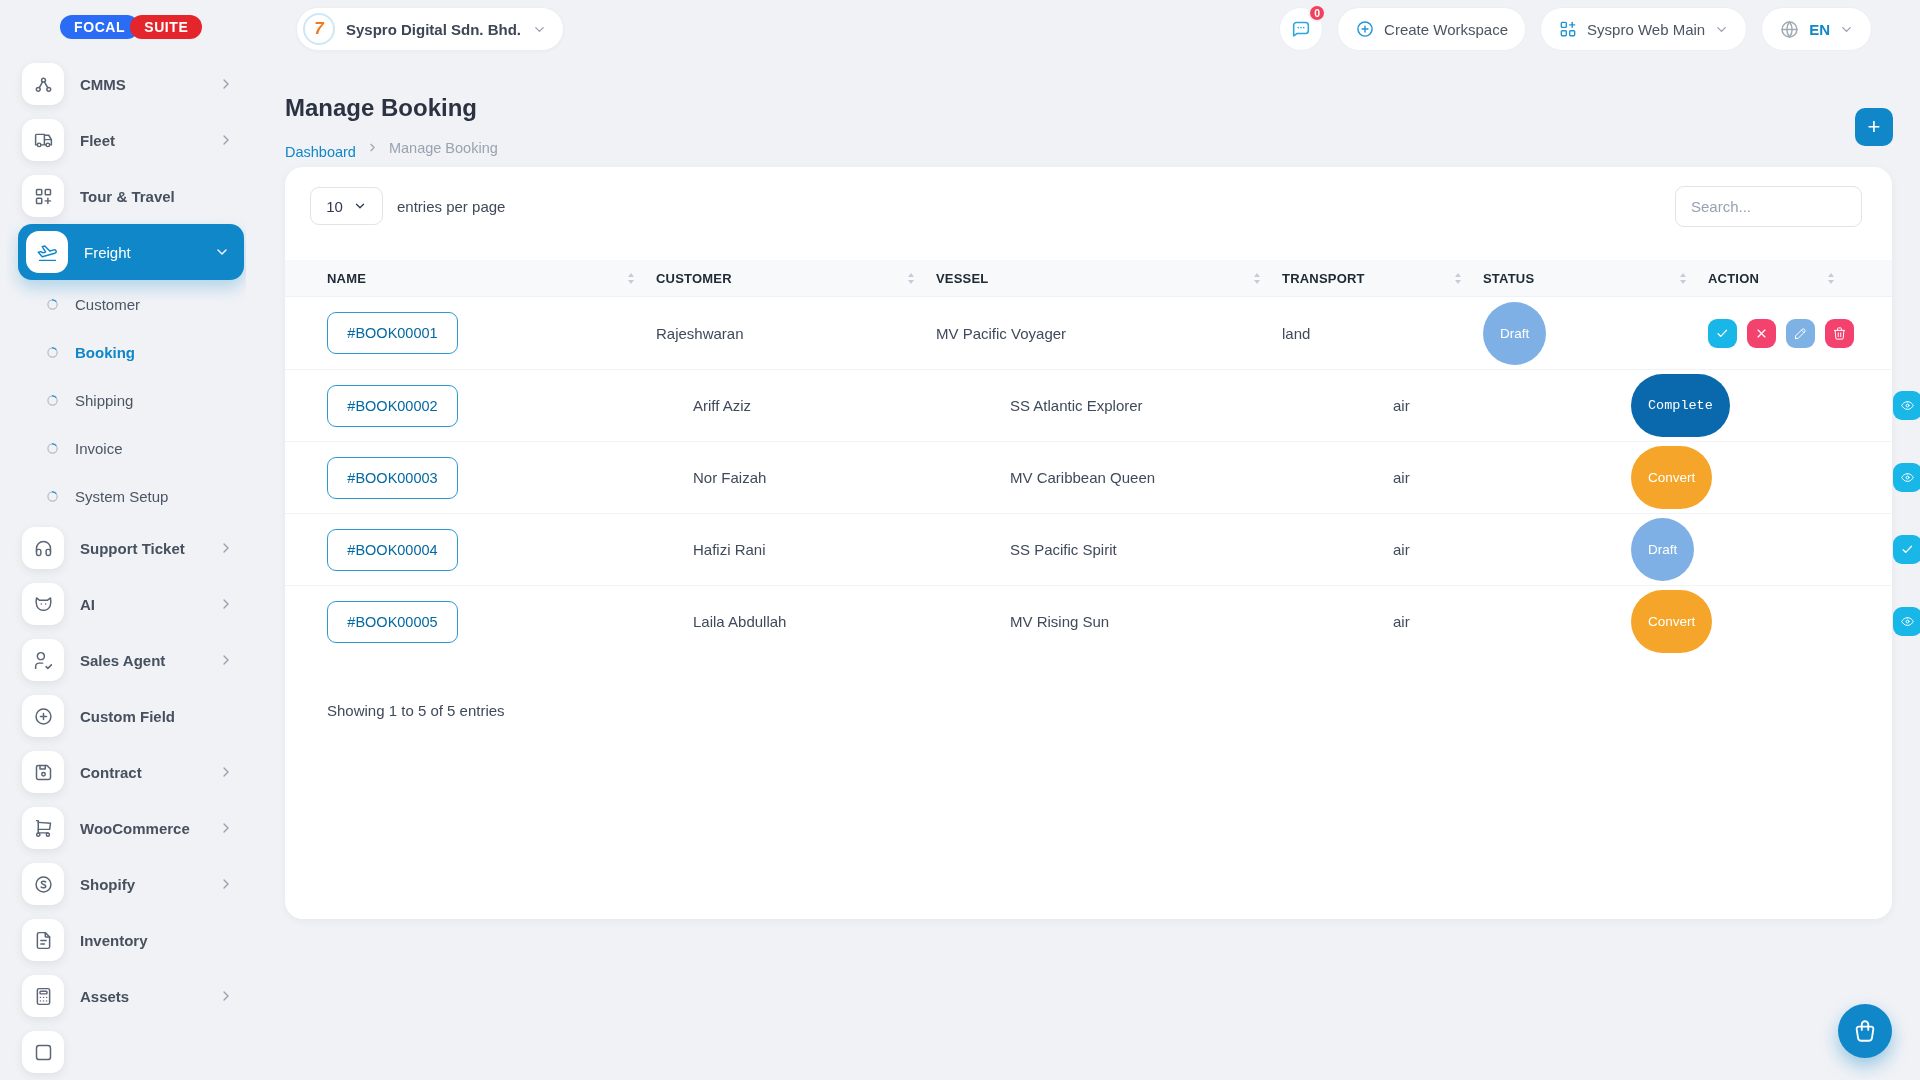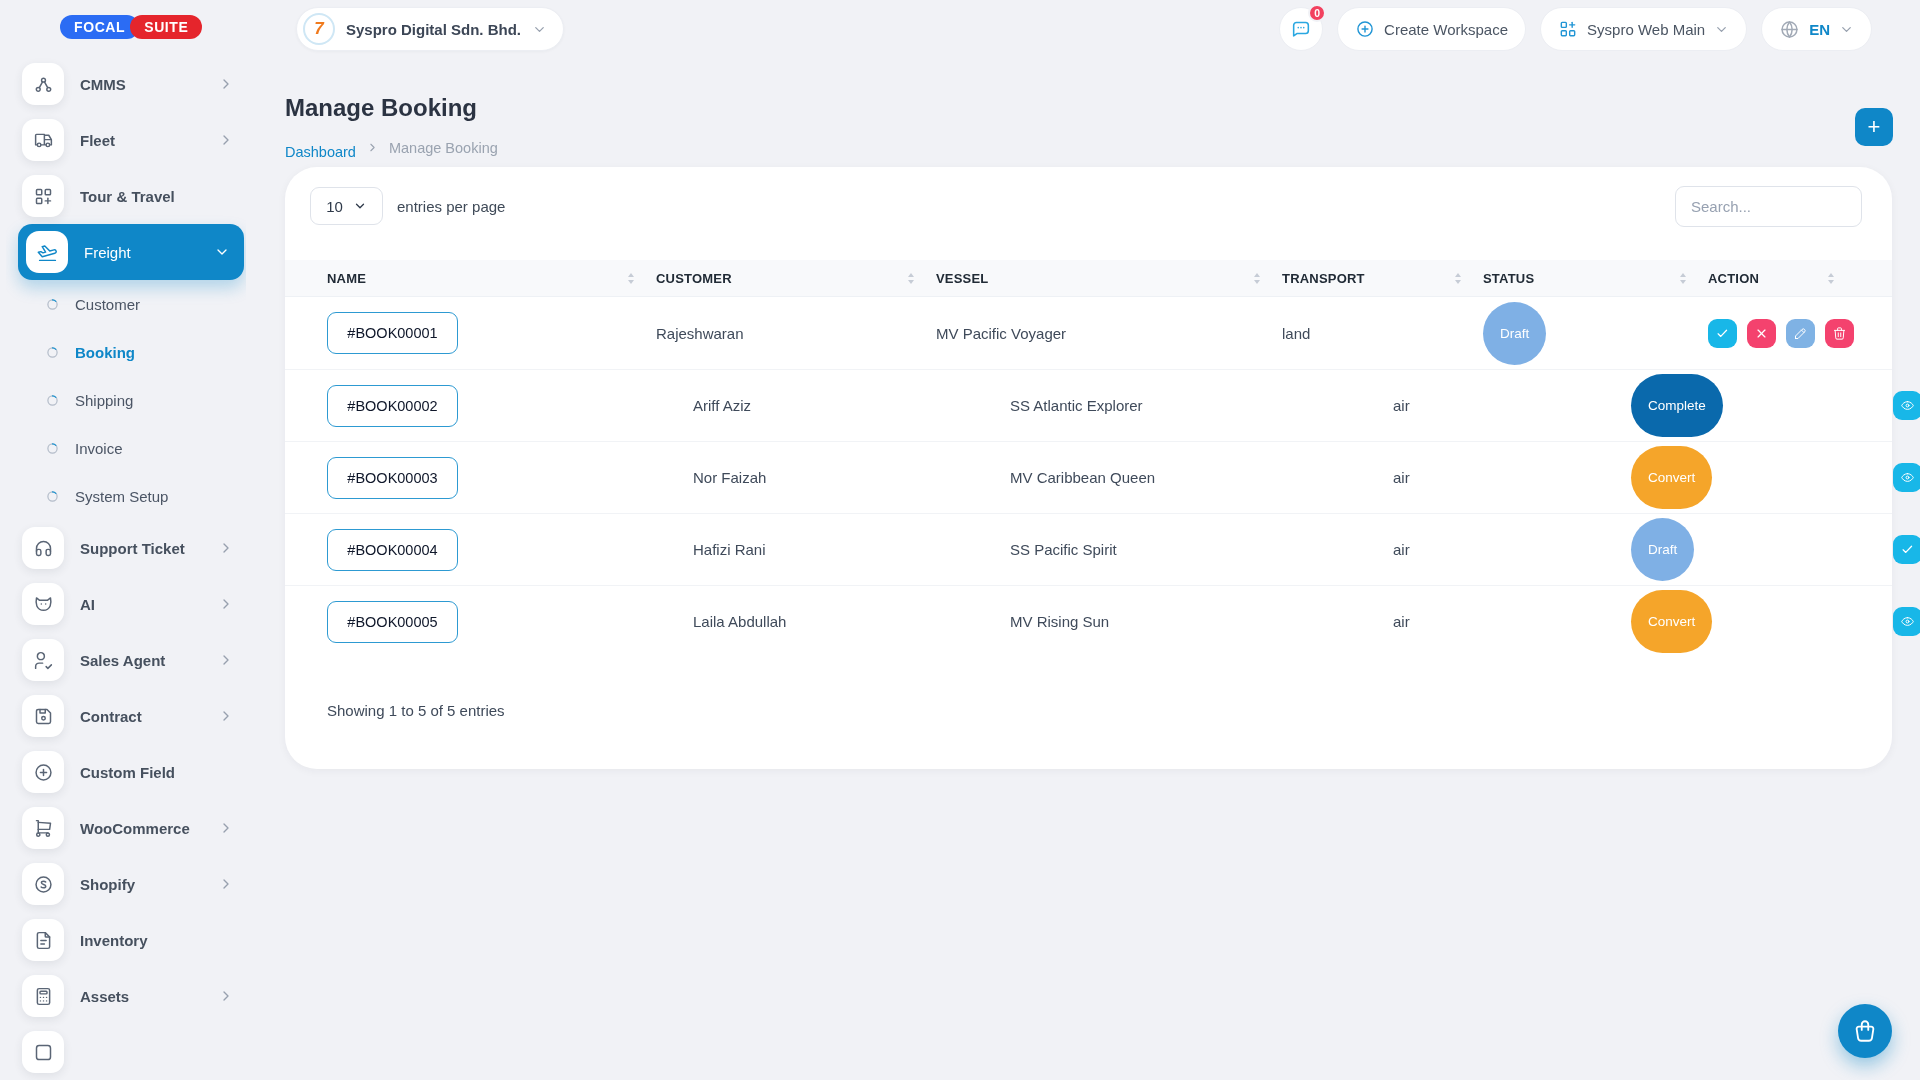--- a/index.html
+++ b/index.html
@@ -62,21 +62,21 @@
   .content { padding:38px 28px 0 45px; position:relative; }
   .page-title { margin:0; font-size:24px; font-weight:700; color:#2b3342; }
   .breadcrumb { margin-top:13px; display:flex; align-items:center; gap:10px; font-size:14.5px; }
   .crumb-link { color:var(--primary); cursor:pointer;margin-top:9px; }
   .crumb-sep { color:#9aa3b0; } .crumb-sep svg { width:13px; height:13px; stroke-width:2; }
   .crumb-current { color:#9aa3b0; }
   .add-btn { position:absolute; top:52px; right:27px; width:38px; height:38px; border:none; border-radius:10px;
     background:var(--primary); color:#fff; font-size:22px; font-weight:400; display:flex; align-items:center;
     justify-content:center; cursor:pointer; line-height:1; font-family:inherit; }
 
-  .card { margin-top:7px; background:#fff; border-radius:32px; height:602px; position:relative;
+  .card { margin-top:7px; background:#fff; border-radius:18px; height:752px; position:relative;
     box-shadow:0 2px 8px rgba(30,40,60,.05); }
   .per-page { position:absolute; left:25px; top:20px; width:73px; height:38px; background:#fff; border:1px solid #dfe3ea;
     border-radius:9px; display:flex; align-items:center; justify-content:center; gap:10px; font-size:15px; color:#2f3a4a;
     cursor:pointer; }
   .per-page .chev svg { width:14px; height:14px; color:#2f3a4a; stroke-width:2.2; }
   .per-page-label { position:absolute; left:112px; top:31px; font-size:15px; color:#3f4a58; }
   .search-input { position:absolute; right:30px; top:19px; width:187px; height:41px; border:1px solid #dfe3ea;
     border-radius:9px; padding:4px 15px; font-size:15px; color:#3f4a58; outline:none; background:#fff; font-family:inherit; }
   .search-input::placeholder { color:#97a1b1; }
 
@@ -87,26 +87,26 @@
   .sort { display:inline-flex; flex-direction:column; gap:3px; }
   .sort i { display:block; width:0; height:0; border-left:3.5px solid transparent; border-right:3.5px solid transparent; }
   .sort .up { border-bottom:4.5px solid #c6ccd6; }
   .sort .down { border-top:4.5px solid #c6ccd6; }
 
   .tbody { position:absolute; left:0; right:0; top:130px; }
   .tr { display:grid; grid-template-columns:329px 280px 346px 201px 225px 1fr; align-items:center; height:72px;
     padding:0 36px 0 42px; font-size:15px; color:#3f4a5a; }
   .tr + .tr { border-top:1px solid #f1f3f6;gap:37px; }
   .booking-btn { height:42px; min-width:131px; padding:0 18px; background:#fff; border:1px solid #2d9ad2; border-radius:9px;
-    color:#0f172a; font-size:14.5px; display:inline-flex; align-items:center; justify-content:center; cursor:pointer;
+    color:#0369a1; font-size:14.5px; display:inline-flex; align-items:center; justify-content:center; cursor:pointer;
     font-family:inherit; justify-self:start; }
   .badge { display:inline-block; justify-self:start; padding:24px 17px; border-radius:999px; color:#fff; font-size:13.5px;
     font-weight:500; }
   .badge-draft { background:var(--badge-draft); }
-  .badge-complete { background:var(--badge-complete); }
+  .badge-complete { background:var(--badge-complete);font-family:Liberation Mono, monospace; }
   .badge-convert { background:var(--badge-convert); }
   .actions { display:flex; gap:10px; }
   .act { width:29px; height:29px; border:none; border-radius:9px; color:#fff; display:flex; align-items:center;
     justify-content:center; cursor:pointer; }
   .act svg { width:15px; height:15px; fill:none; stroke:currentColor; stroke-width:2; stroke-linecap:round; stroke-linejoin:round; }
   .act-check { background:var(--action-cyan); }
   .act-close { background:var(--action-pink); }
   .act-view { background:var(--action-cyan); }
   .act-view-alt { background:var(--action-orange); }
   .act-edit { background:var(--action-soft); }
@@ -340,41 +340,41 @@
       <span class="side-label">Sales Agent</span>
       <span class="ico side-chev">
         <svg viewBox="0 0 24 24">
           <path d="M9 6l6 6-6 6"></path>
         </svg>
       </span>
     </div>
     <div class="side-item">
       <span class="icon-box">
         <svg viewBox="0 0 24 24" fill="none" stroke="currentColor" stroke-width="1.7" stroke-linecap="round" stroke-linejoin="round">
+          <circle cx="12" cy="12" r="8.5"></circle>
+          <path d="M12 8.5v7"></path>
+          <path d="M8.5 12h7"></path>
+        </svg>
+      </span>
+      <span class="side-label">Custom Field</span>
+    </div>
+    <div class="side-item">
+      <span class="icon-box">
+        <svg viewBox="0 0 24 24" fill="none" stroke="currentColor" stroke-width="1.7" stroke-linecap="round" stroke-linejoin="round">
           <path d="M6 4h10l4 4v10a2 2 0 0 1-2 2h-12a2 2 0 0 1-2-2v-12a2 2 0 0 1 2-2"></path>
           <path d="M12 14m-2 0a2 2 0 1 0 4 0a2 2 0 1 0-4 0"></path>
           <path d="M14 4v4h-6v-4"></path>
         </svg>
       </span>
       <span class="side-label">Contract</span>
       <span class="ico side-chev">
         <svg viewBox="0 0 24 24">
           <path d="M9 6l6 6-6 6"></path>
         </svg>
       </span>
-    </div>
-    <div class="side-item">
-      <span class="icon-box">
-        <svg viewBox="0 0 24 24" fill="none" stroke="currentColor" stroke-width="1.7" stroke-linecap="round" stroke-linejoin="round">
-          <circle cx="12" cy="12" r="8.5"></circle>
-          <path d="M12 8.5v7"></path>
-          <path d="M8.5 12h7"></path>
-        </svg>
-      </span>
-      <span class="side-label">Custom Field</span>
     </div>
     <div class="side-item">
       <span class="icon-box">
         <svg viewBox="0 0 24 24" fill="none" stroke="currentColor" stroke-width="1.7" stroke-linecap="round" stroke-linejoin="round">
           <path d="M6 19m-1.8 0a1.8 1.8 0 1 0 3.6 0a1.8 1.8 0 1 0-3.6 0"></path>
           <path d="M17 19m-1.8 0a1.8 1.8 0 1 0 3.6 0a1.8 1.8 0 1 0-3.6 0"></path>
           <path d="M17 17h-11v-14h-2"></path>
           <path d="M6 5l14 1l-1 7h-13"></path>
         </svg>
       </span>

